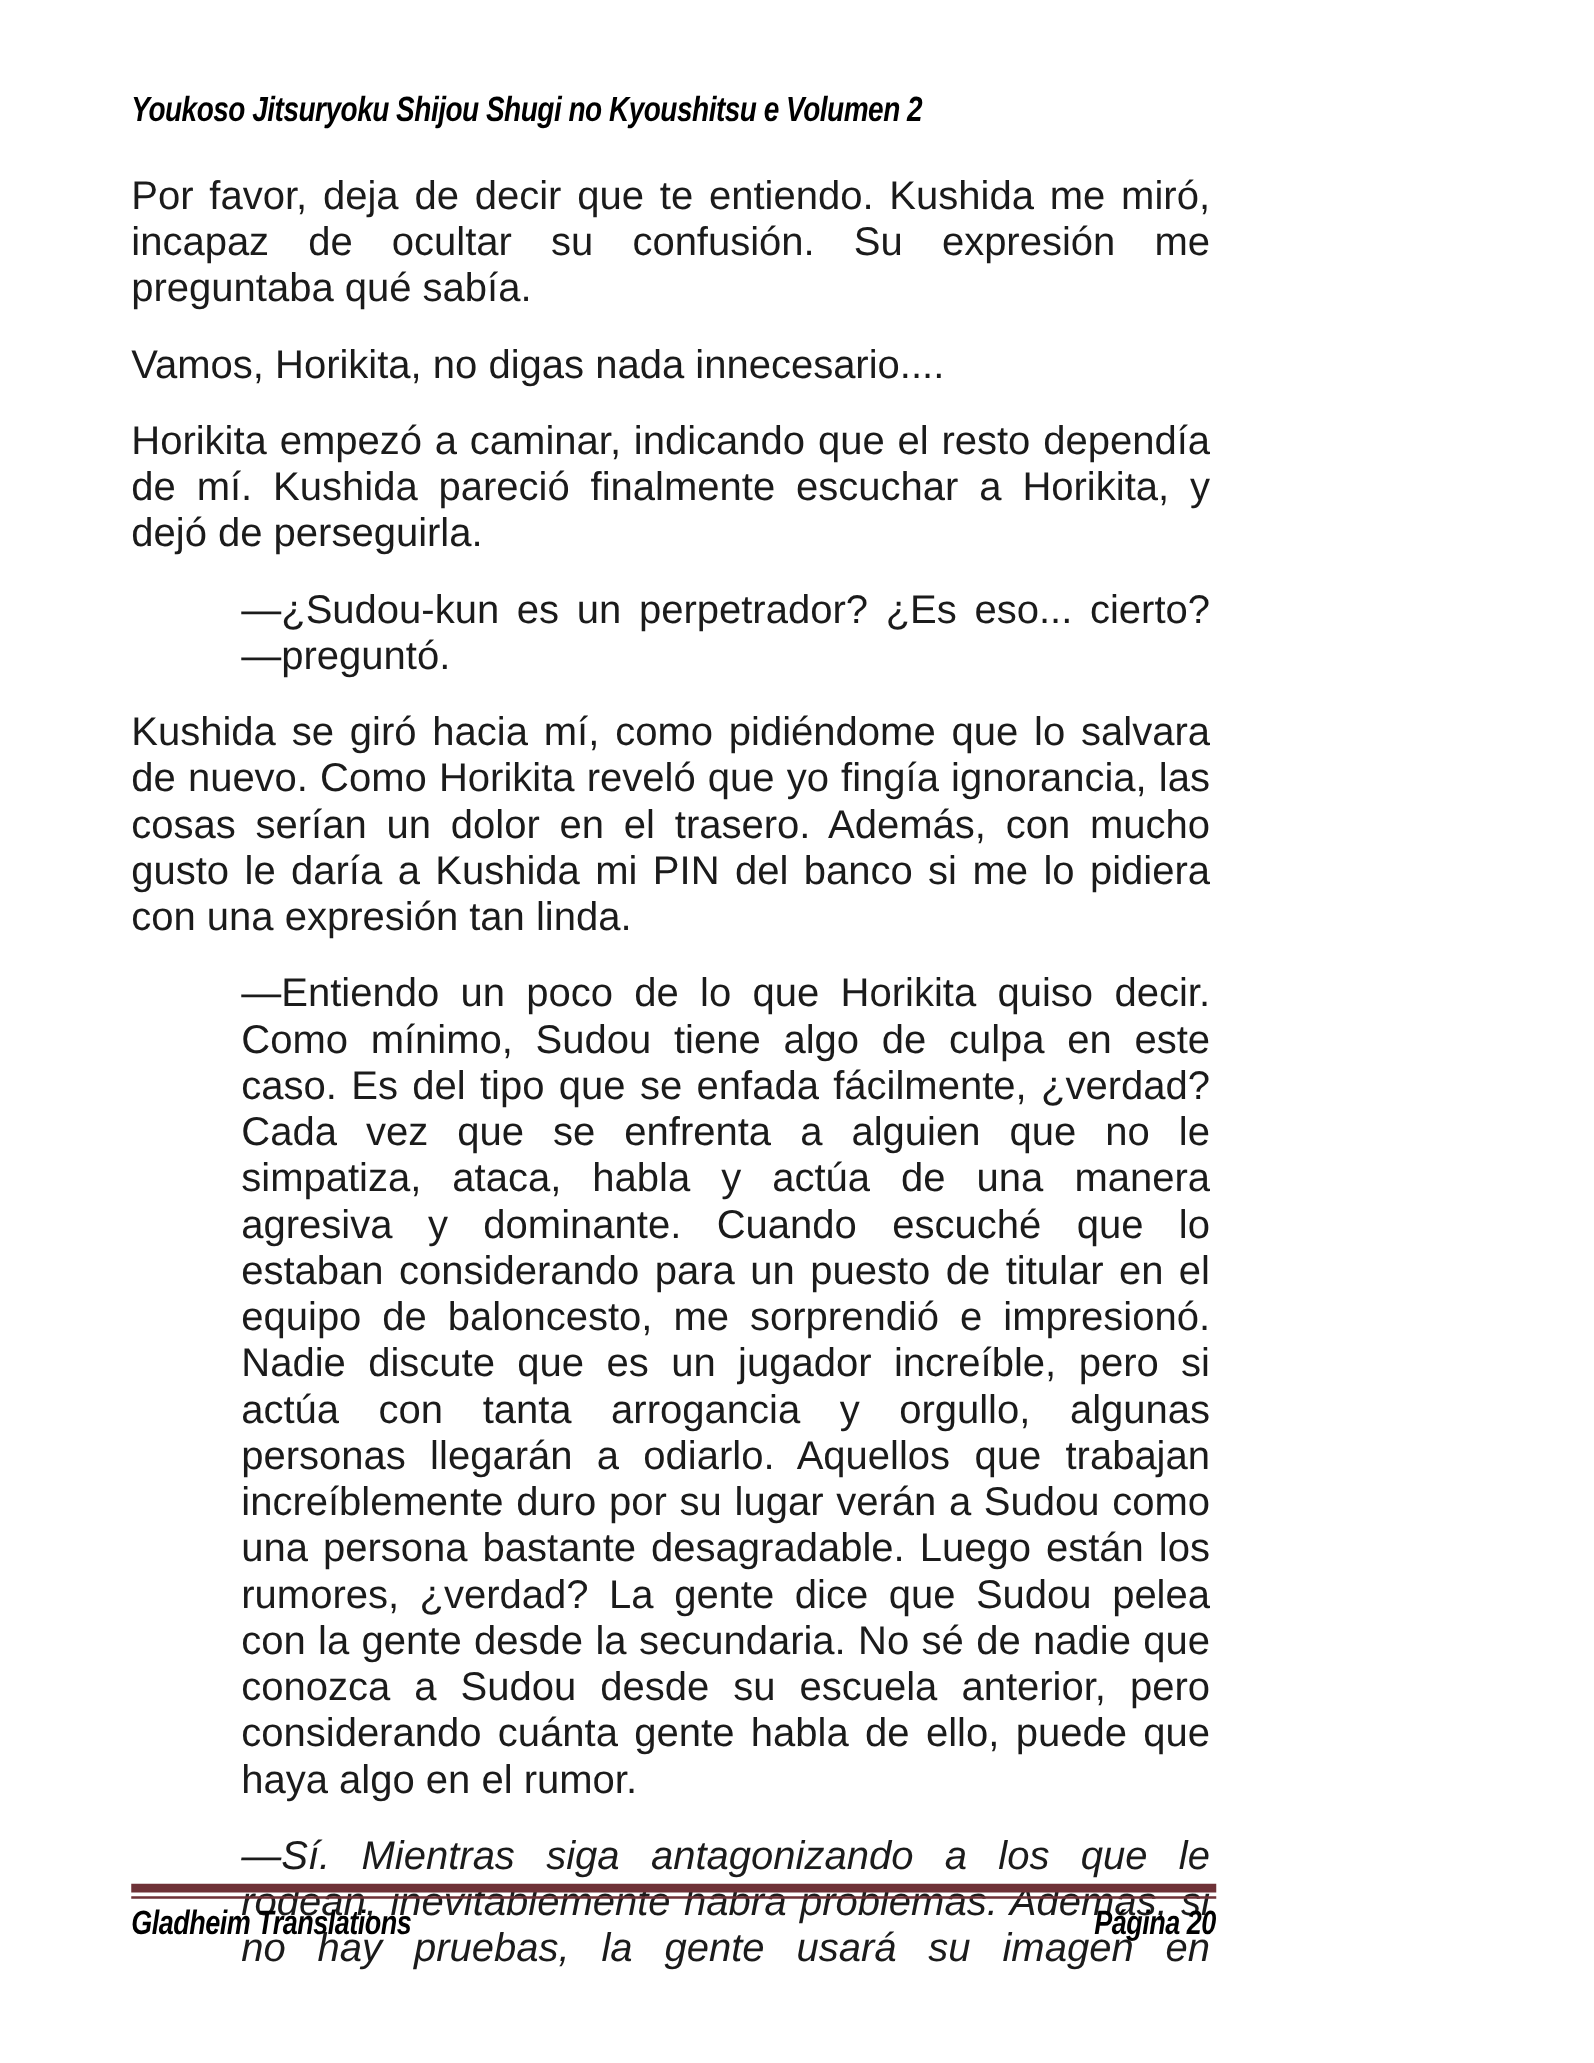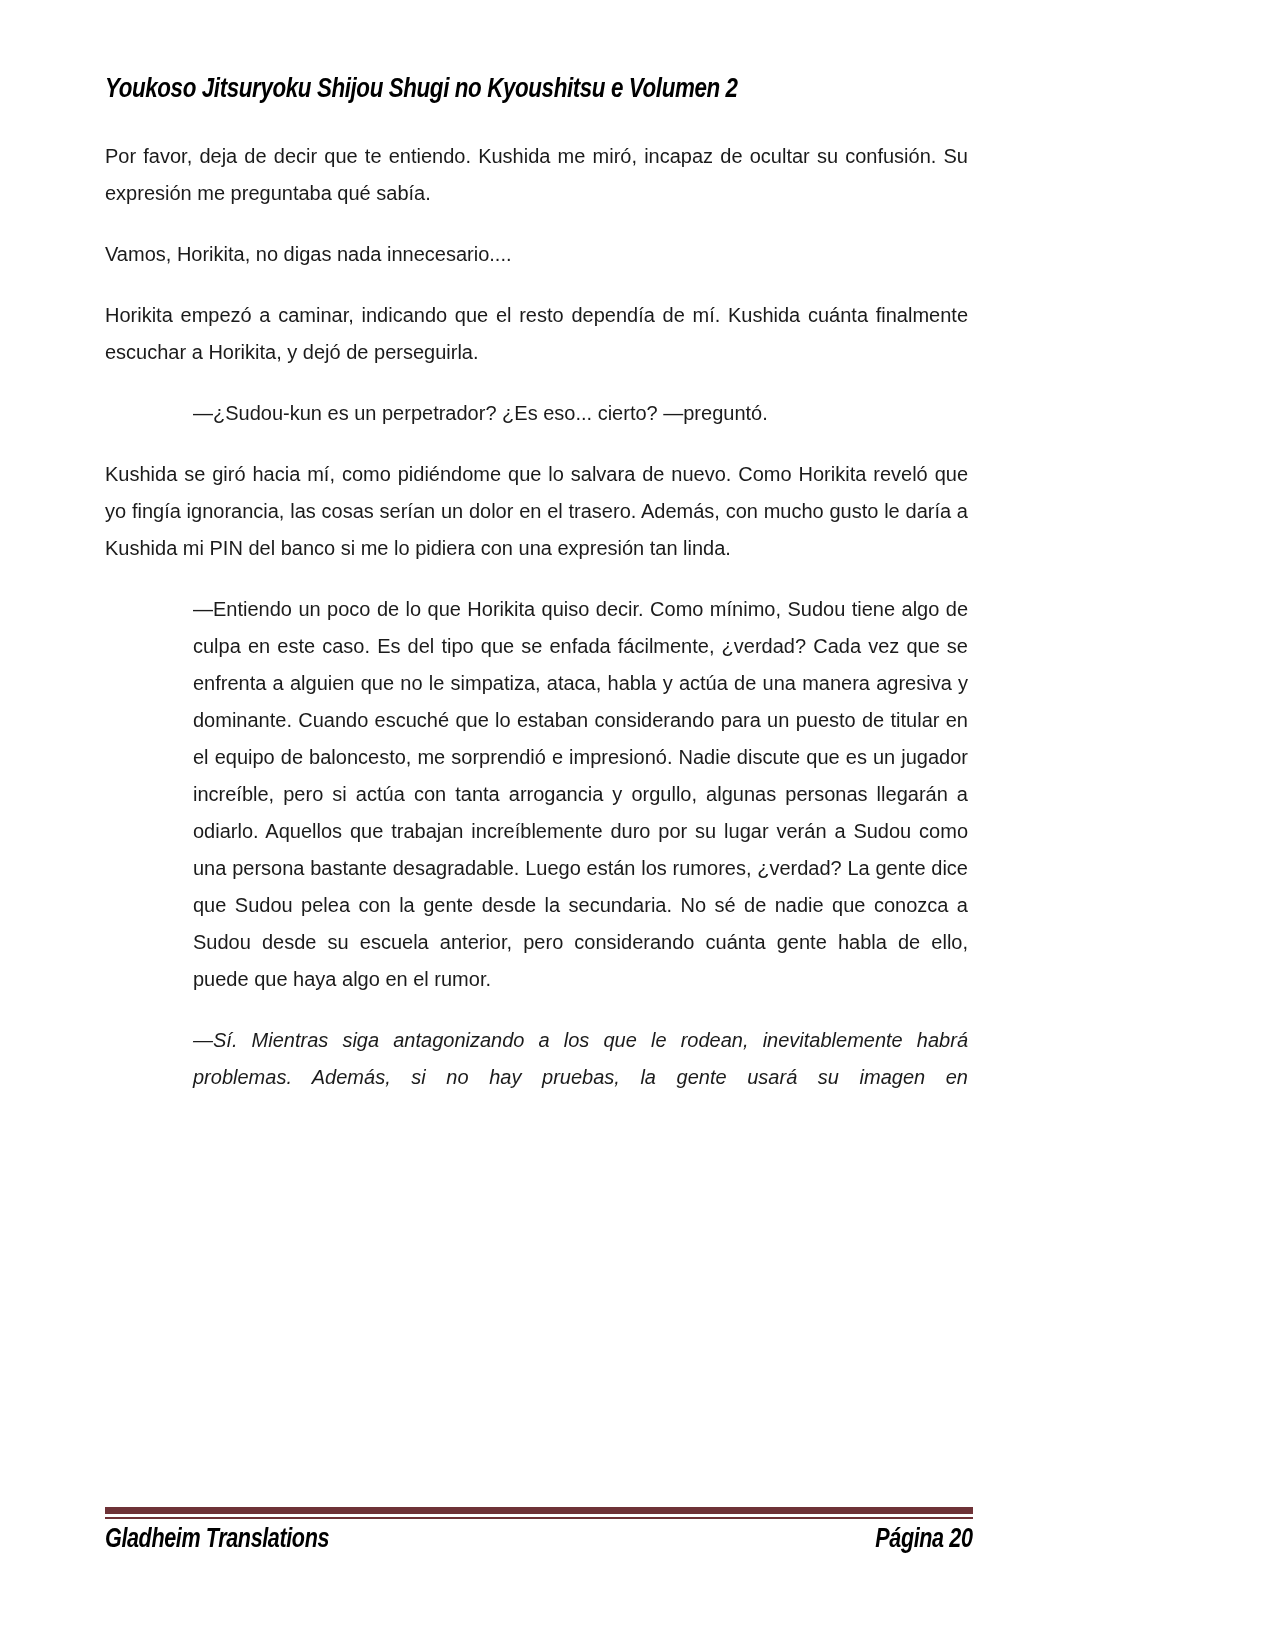--- a/index.html
+++ b/index.html
@@ -31,21 +31,21 @@
     letter-spacing:-0.5px;
     color:#000;
     transform:scaleX(0.80);
     transform-origin:left bottom;
     white-space:nowrap;
     margin-bottom:0;
   }
   .body-text{margin-top:34px;}
   .para{
     margin:0 0 24px 0;
-    font-size:20px;
+    font-size:32px;
     line-height:37px;
     text-align:justify;
     color:var(--text-color);
   }
   .para.dialogue{
     margin-left:88px;
   }
   .para.cut{
     text-align-last:justify;
     font-style:italic;
@@ -94,21 +94,21 @@
 <body>
 
 <div class="page">
 
   <div class="content">
     <span class="doc-title">Youkoso Jitsuryoku Shijou Shugi no Kyoushitsu e Volumen 2</span>
 
     <div class="body-text">
       <p class="para">Por favor, deja de decir que te entiendo. Kushida me miró, incapaz de ocultar su confusión. Su expresión me preguntaba qué sabía.</p>
       <p class="para">Vamos, Horikita, no digas nada innecesario....</p>
-      <p class="para">Horikita empezó a caminar, indicando que el resto dependía de mí. Kushida cuánta finalmente escuchar a Horikita, y dejó de perseguirla.</p>
+      <p class="para">Horikita empezó a caminar, indicando que el resto dependía de mí. Kushida pareció finalmente escuchar a Horikita, y dejó de perseguirla.</p>
       <p class="para dialogue">—¿Sudou-kun es un perpetrador? ¿Es eso... cierto? —preguntó.</p>
       <p class="para">Kushida se giró hacia mí, como pidiéndome que lo salvara de nuevo. Como Horikita reveló que yo fingía ignorancia, las cosas serían un dolor en el trasero. Además, con mucho gusto le daría a Kushida mi PIN del banco si me lo pidiera con una expresión tan linda.</p>
       <p class="para dialogue">—Entiendo un poco de lo que Horikita quiso decir. Como mínimo, Sudou tiene algo de culpa en este caso. Es del tipo que se enfada fácilmente, ¿verdad? Cada vez que se enfrenta a alguien que no le simpatiza, ataca, habla y actúa de una manera agresiva y dominante. Cuando escuché que lo estaban considerando para un puesto de titular en el equipo de baloncesto, me sorprendió e impresionó. Nadie discute que es un jugador increíble, pero si actúa con tanta arrogancia y orgullo, algunas personas llegarán a odiarlo. Aquellos que trabajan increíblemente duro por su lugar verán a Sudou como una persona bastante desagradable. Luego están los rumores, ¿verdad? La gente dice que Sudou pelea con la gente desde la secundaria. No sé de nadie que conozca a Sudou desde su escuela anterior, pero considerando cuánta gente habla de ello, puede que haya algo en el rumor.</p>
       <p class="para dialogue cut">—Sí. Mientras siga antagonizando a los que le rodean, inevitablemente habrá problemas. Además, si no hay pruebas, la gente usará su imagen en</p>
     </div>
   </div>
 
   <div class="footer">
     <div class="rule-thick"></div>
     <div class="rule-thin"></div>

